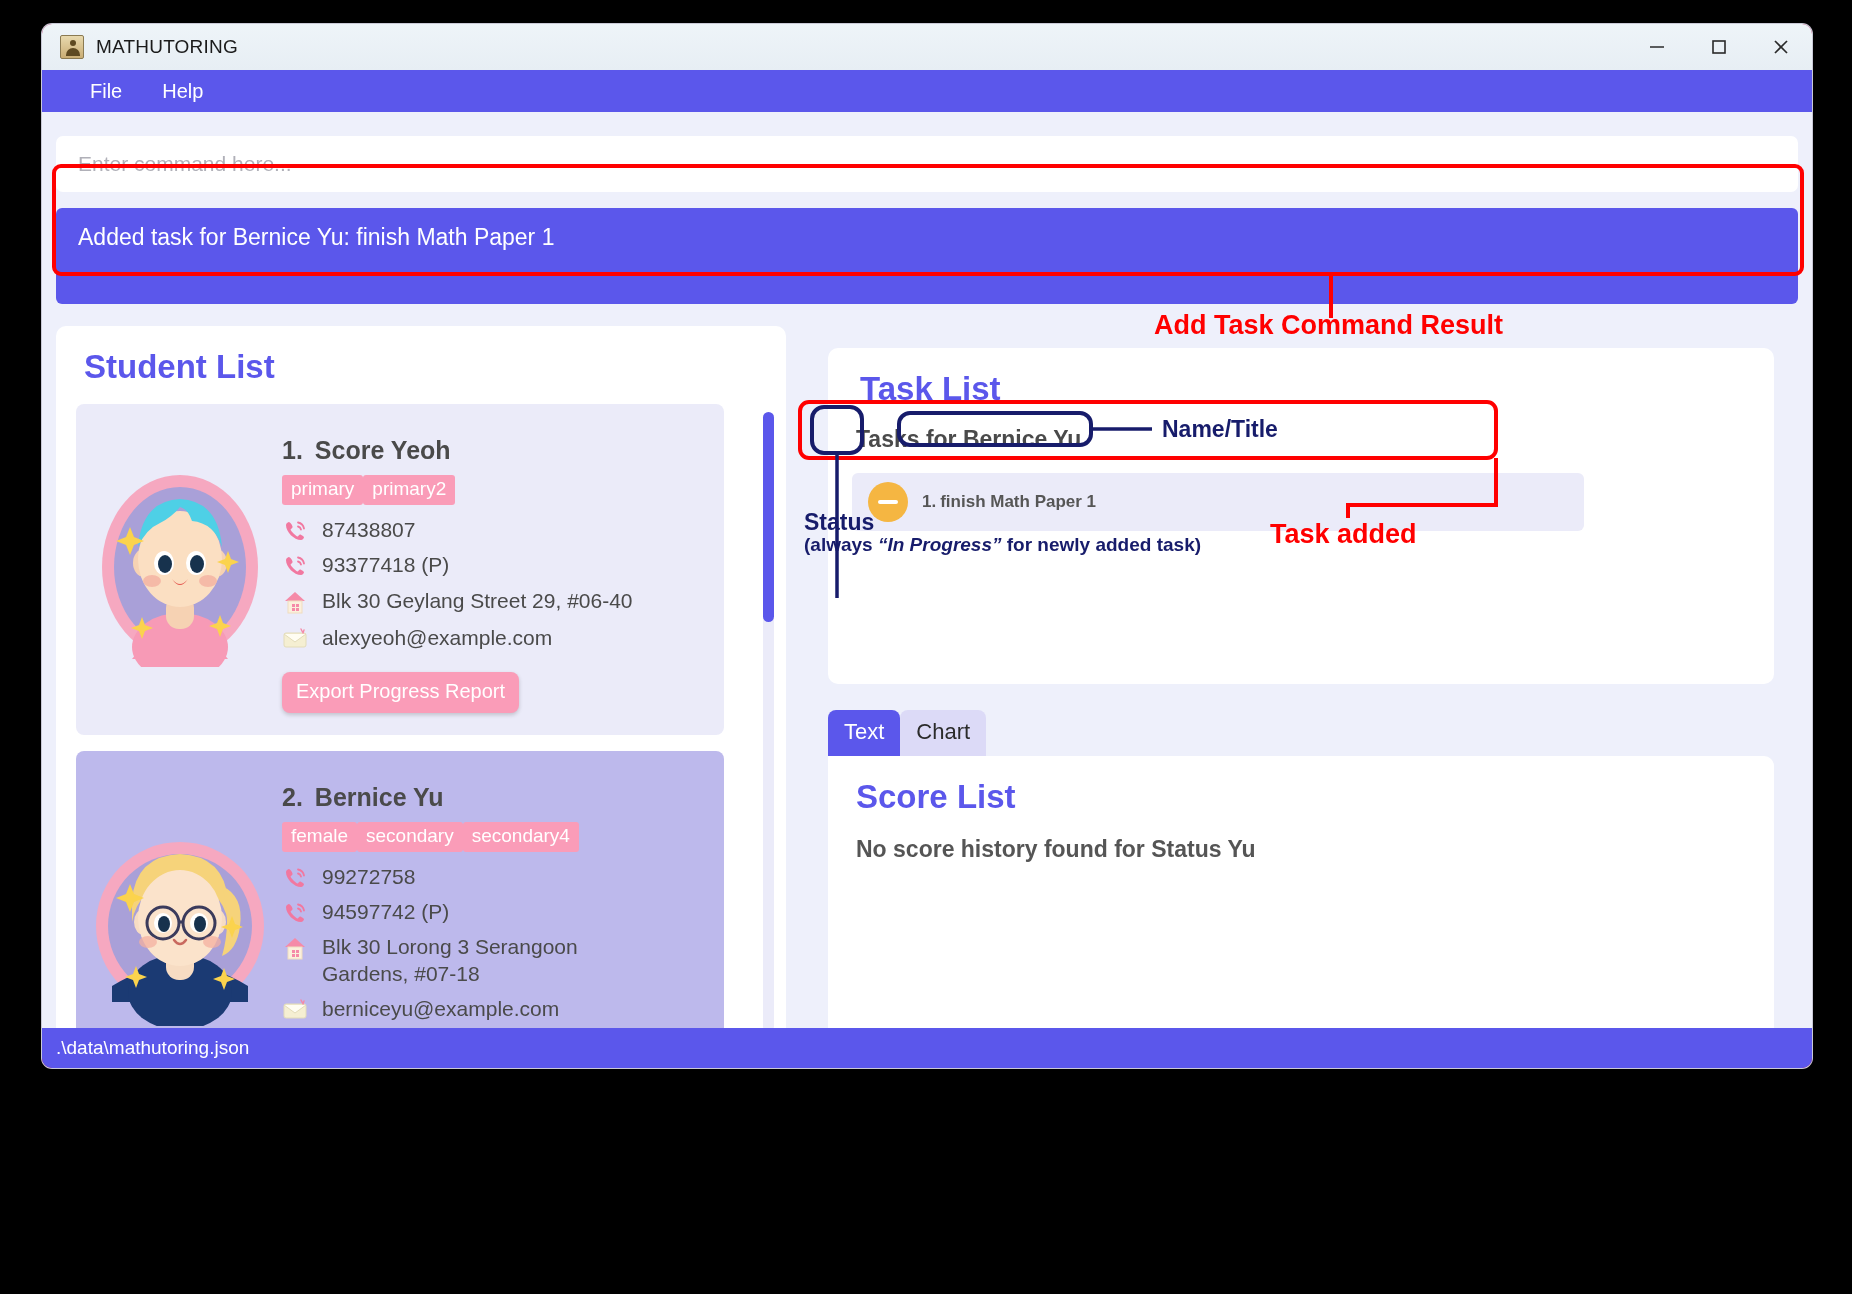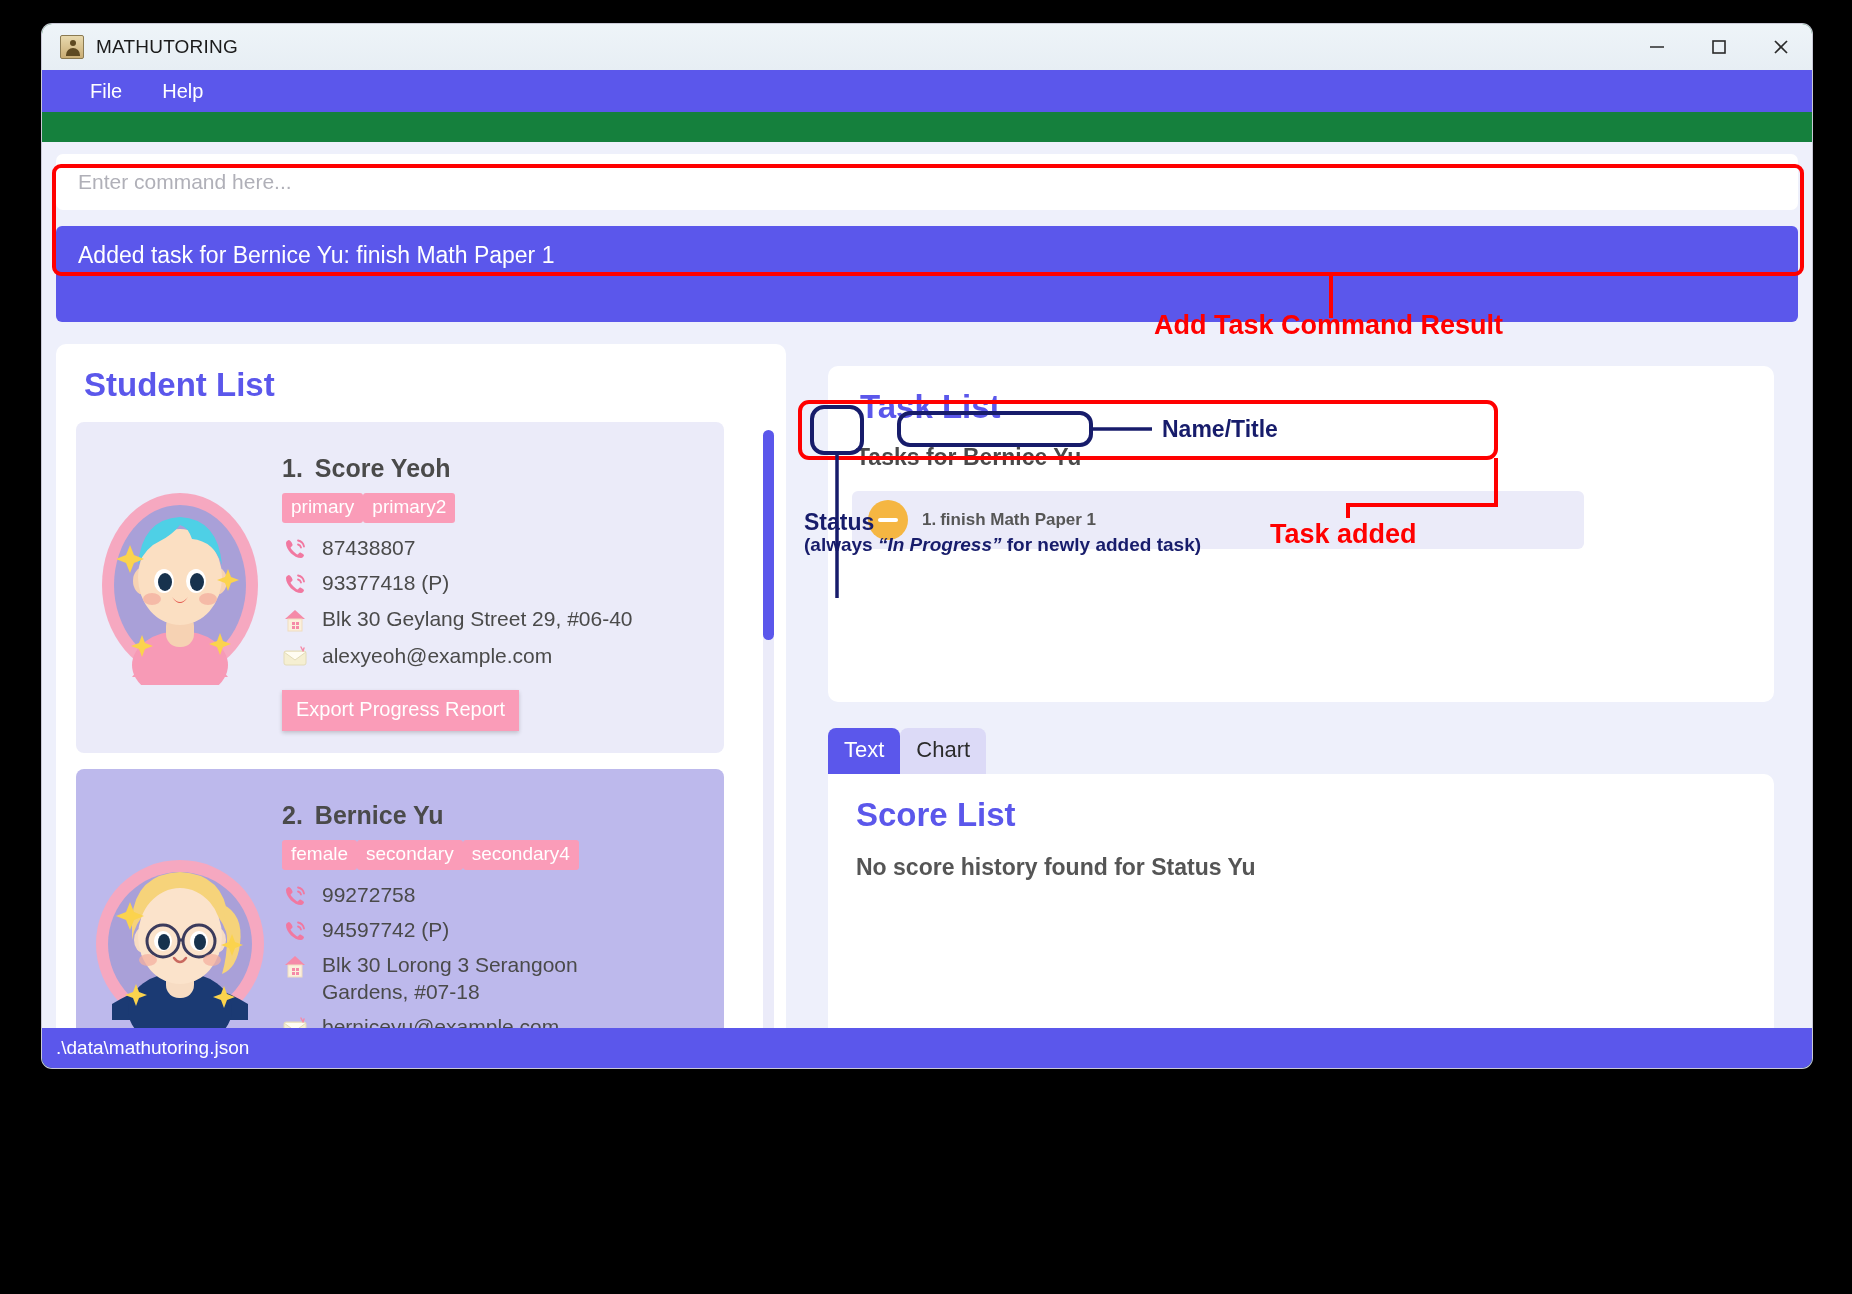--- a/index.html
+++ b/index.html
@@ -16,21 +16,21 @@
     overflow: hidden;
   }
 
   
   .window {
     position: absolute;
     left: 42px;
     top: 24px;
     width: 1770px;
     height: 1044px;
-    background: #15803d;
+    background: #be185d;
     border-radius: 10px;
     overflow: hidden;
     box-shadow: 0 0 0 1px #c9c9d6;
   }
   .titlebar {
     height: 46px;
     background: linear-gradient(180deg,#eef4f8 0%, #e7eef4 100%);
     display: flex;
     align-items: center;
     padding-left: 18px;
@@ -89,25 +89,24 @@
   }
   .menu-item {
     color: #ffffff;
     font-size: 20px;
     padding: 4px 16px;
     border-radius: 3px;
   }
 
   .body-area {
     background: #eef0fb;
-    padding: 12px 14px 0 14px;
+    padding: 24px 14px 0 14px;
     height: calc(100% - 46px - 42px - 40px);
     box-sizing: border-box;
     position: relative;
-    margin-top: 30px;
   }
 
   .cmd-input {
     height: 56px;
     background: #ffffff;
     border-radius: 7px;
     display: flex;
     align-items: center;
     padding: 0 22px;
     font-size: 21px;
@@ -193,21 +192,21 @@
   }
   .stu-row .gi { width: 26px; flex: 0 0 26px; text-align:center; }
   .stu-row .gi svg { display:block; margin: 2px auto 0 auto; }
   .export-btn {
     margin-top: 12px;
     display: inline-block;
     background: #fa9cb8;
     color: #ffffff;
     font-size: 20px;
     padding: 8px 14px 10px 14px;
-    border-radius: 0;
+    border-radius: 8px;
     box-shadow: 0 2px 4px rgba(0,0,0,.18);
   }
 
   .scrollbar {
     position: absolute;
     right: -6px;
     top: 8px;
     width: 11px;
     height: 620px;
     background: #ebebf9;

